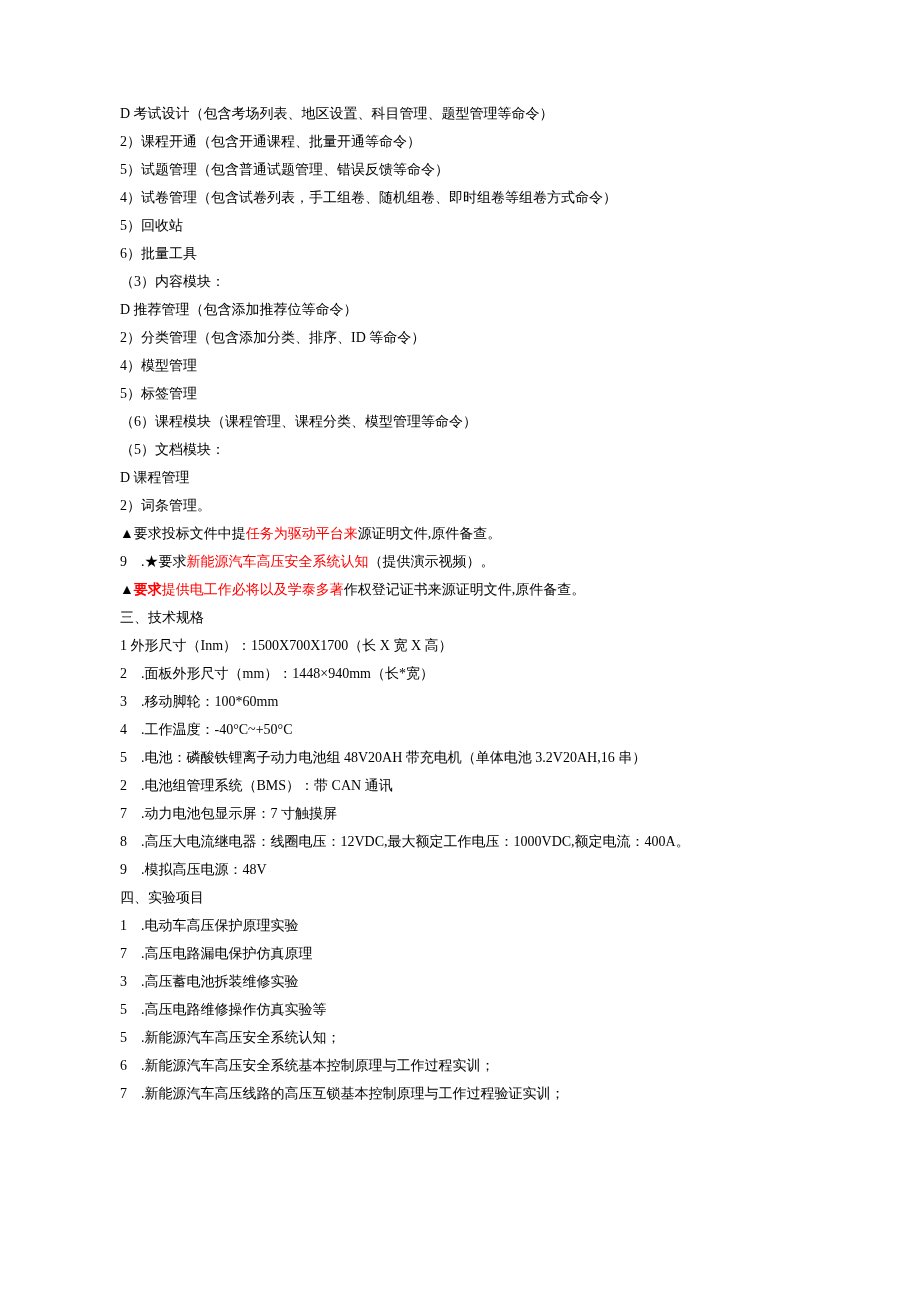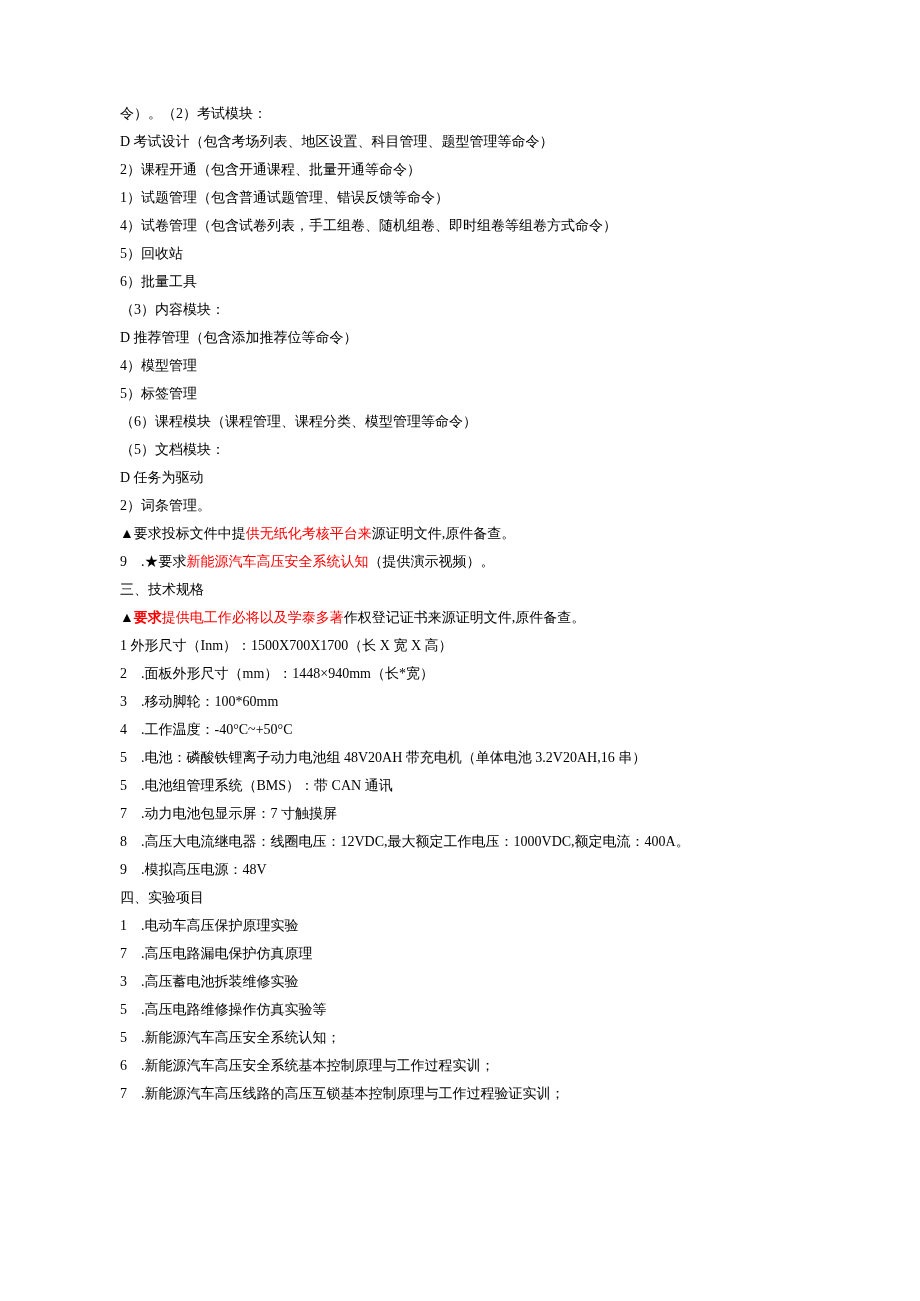--- a/index.html
+++ b/index.html
@@ -14,45 +14,45 @@
     box-sizing: border-box;
   }
   .line { display: block; }
   .red { color: #ff0000; }
   .bold { font-weight: bold; }
 </style>
 </head>
 <body>
 
 <div id="doc">
-    <div class="line"><span>令）。（2）考试模块：</span></div>
     <div class="line"><span>D 考试设计（包含考场列表、地区设置、科目管理、题型管理等命令）</span></div>
     <div class="line"><span>2）课程开通（包含开通课程、批量开通等命令）</span></div>
-    <div class="line"><span>1）试题管理（包含普通试题管理、错误反馈等命令）</span></div>
+    <div class="line"><span>5）试题管理（包含普通试题管理、错误反馈等命令）</span></div>
     <div class="line"><span>4）试卷管理（包含试卷列表，手工组卷、随机组卷、即时组卷等组卷方式命令）</span></div>
     <div class="line"><span>5）回收站</span></div>
     <div class="line"><span>6）批量工具</span></div>
     <div class="line"><span>（3）内容模块：</span></div>
     <div class="line"><span>D 推荐管理（包含添加推荐位等命令）</span></div>
+    <div class="line"><span>2）分类管理（包含添加分类、排序、ID 等命令）</span></div>
     <div class="line"><span>4）模型管理</span></div>
     <div class="line"><span>5）标签管理</span></div>
     <div class="line"><span>（6）课程模块（课程管理、课程分类、模型管理等命令）</span></div>
     <div class="line"><span>（5）文档模块：</span></div>
-    <div class="line"><span>D 任务为驱动</span></div>
+    <div class="line"><span>D 课程管理</span></div>
     <div class="line"><span>2）词条管理。</span></div>
-    <div class="line"><span>▲要求投标文件中提</span><span class="red">供无纸化考核</span><span class="red">平台来</span><span>源证明文件,原件备查。</span></div>
+    <div class="line"><span>▲要求投标文件中提</span><span class="red">任务为驱动</span><span class="red">平台来</span><span>源证明文件,原件备查。</span></div>
     <div class="line"><span>9　.★要求</span><span class="red">新能源汽车高压安全系统认知</span><span>（提供演示视频）。</span></div>
+    <div class="line"><span class="bold">▲</span><span class="red bold">要求</span><span class="red">提供电工作必将以及学泰</span><span class="red">多著</span><span>作权登记证书来源证明文件,原件备查。</span></div>
     <div class="line"><span>三、技术规格</span></div>
-    <div class="line"><span class="bold">▲</span><span class="red bold">要求</span><span class="red">提供电工作必将以及学泰</span><span class="red">多著</span><span>作权登记证书来源证明文件,原件备查。</span></div>
     <div class="line"><span>1 外形尺寸（Inm）：1500X700X1700（长 X 宽 X 高）</span></div>
     <div class="line"><span>2　.面板外形尺寸（mm）：1448×940mm（长*宽）</span></div>
     <div class="line"><span>3　.移动脚轮：100*60mm</span></div>
     <div class="line"><span>4　.工作温度：-40°C~+50°C</span></div>
     <div class="line"><span>5　.电池：磷酸铁锂离子动力电池组 48V20AH 带充电机（单体电池 3.2V20AH,16 串）</span></div>
-    <div class="line"><span>5　.电池组管理系统（BMS）：带 CAN 通讯</span></div>
+    <div class="line"><span>2　.电池组管理系统（BMS）：带 CAN 通讯</span></div>
     <div class="line"><span>7　.动力电池包显示屏：7 寸触摸屏</span></div>
     <div class="line"><span>8　.高压大电流继电器：线圈电压：12VDC,最大额定工作电压：1000VDC,额定电流：400A。</span></div>
     <div class="line"><span>9　.模拟高压电源：48V</span></div>
     <div class="line"><span>四、实验项目</span></div>
     <div class="line"><span>1　.电动车高压保护原理实验</span></div>
     <div class="line"><span>7　.高压电路漏电保护仿真原理</span></div>
     <div class="line"><span>3　.高压蓄电池拆装维修实验</span></div>
     <div class="line"><span>5　.高压电路维修操作仿真实验等</span></div>
     <div class="line"><span>5　.新能源汽车高压安全系统认知；</span></div>
     <div class="line"><span>6　.新能源汽车高压安全系统基本控制原理与工作过程实训；</span></div>

